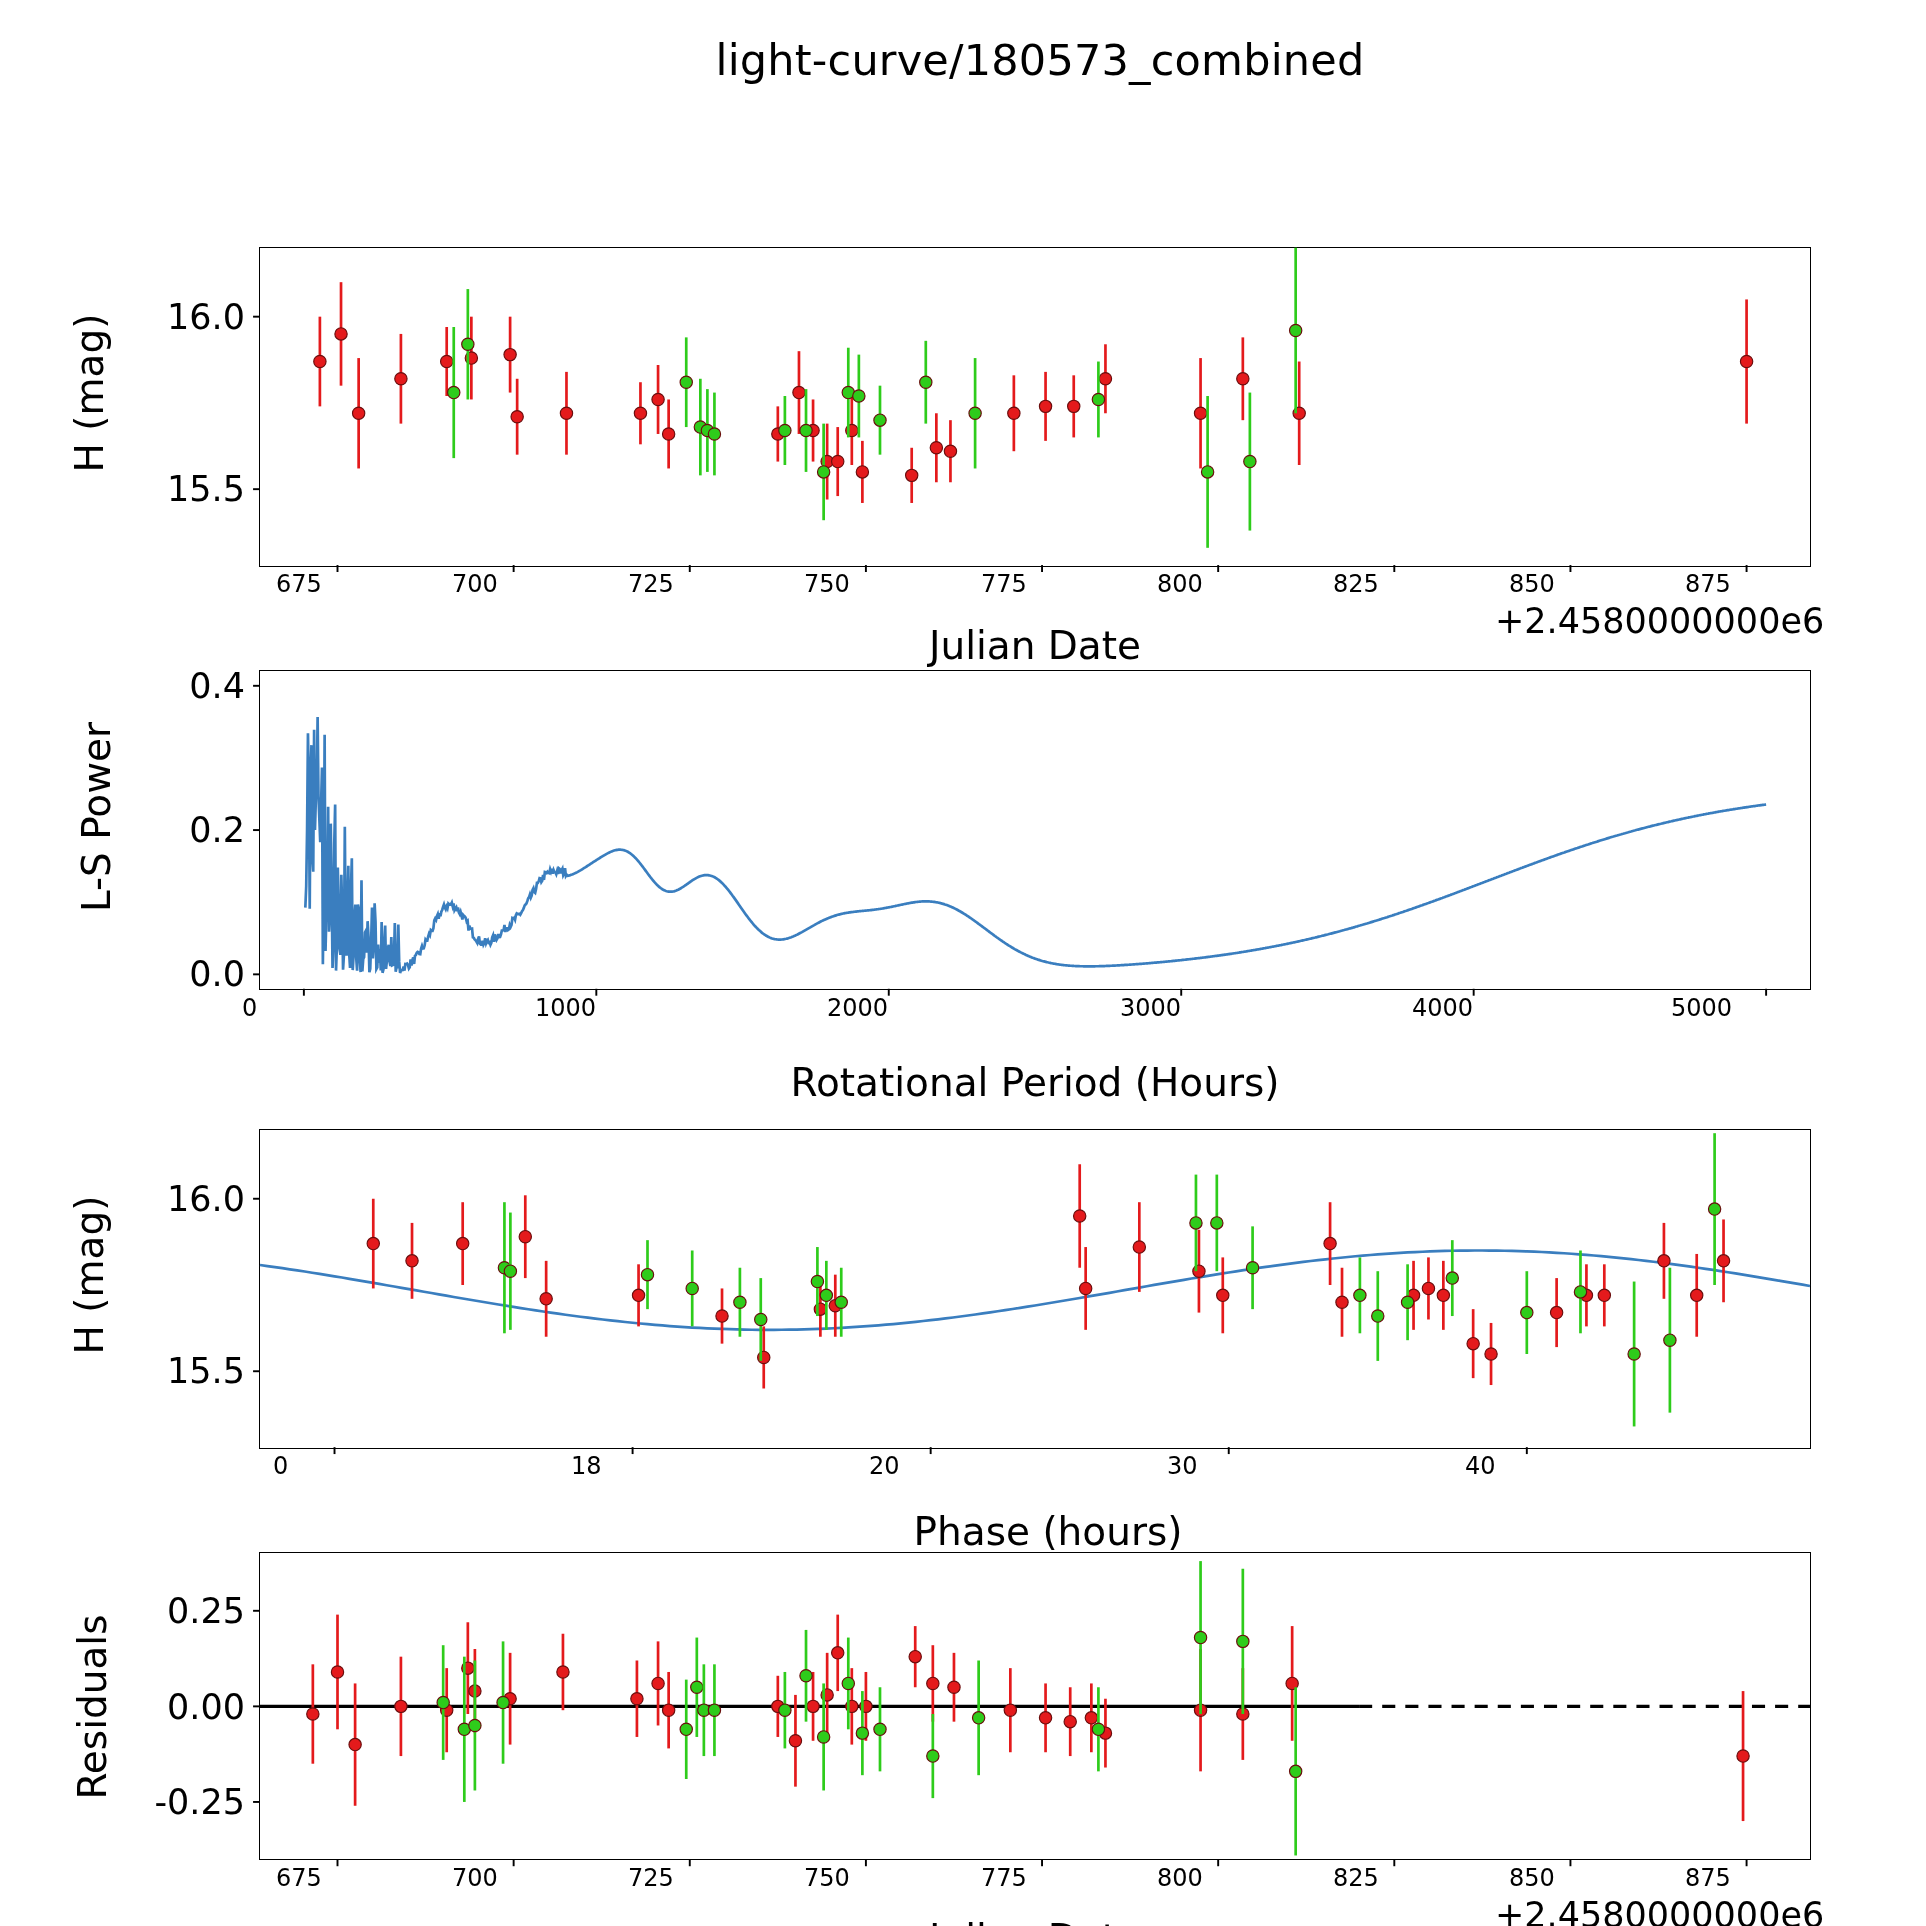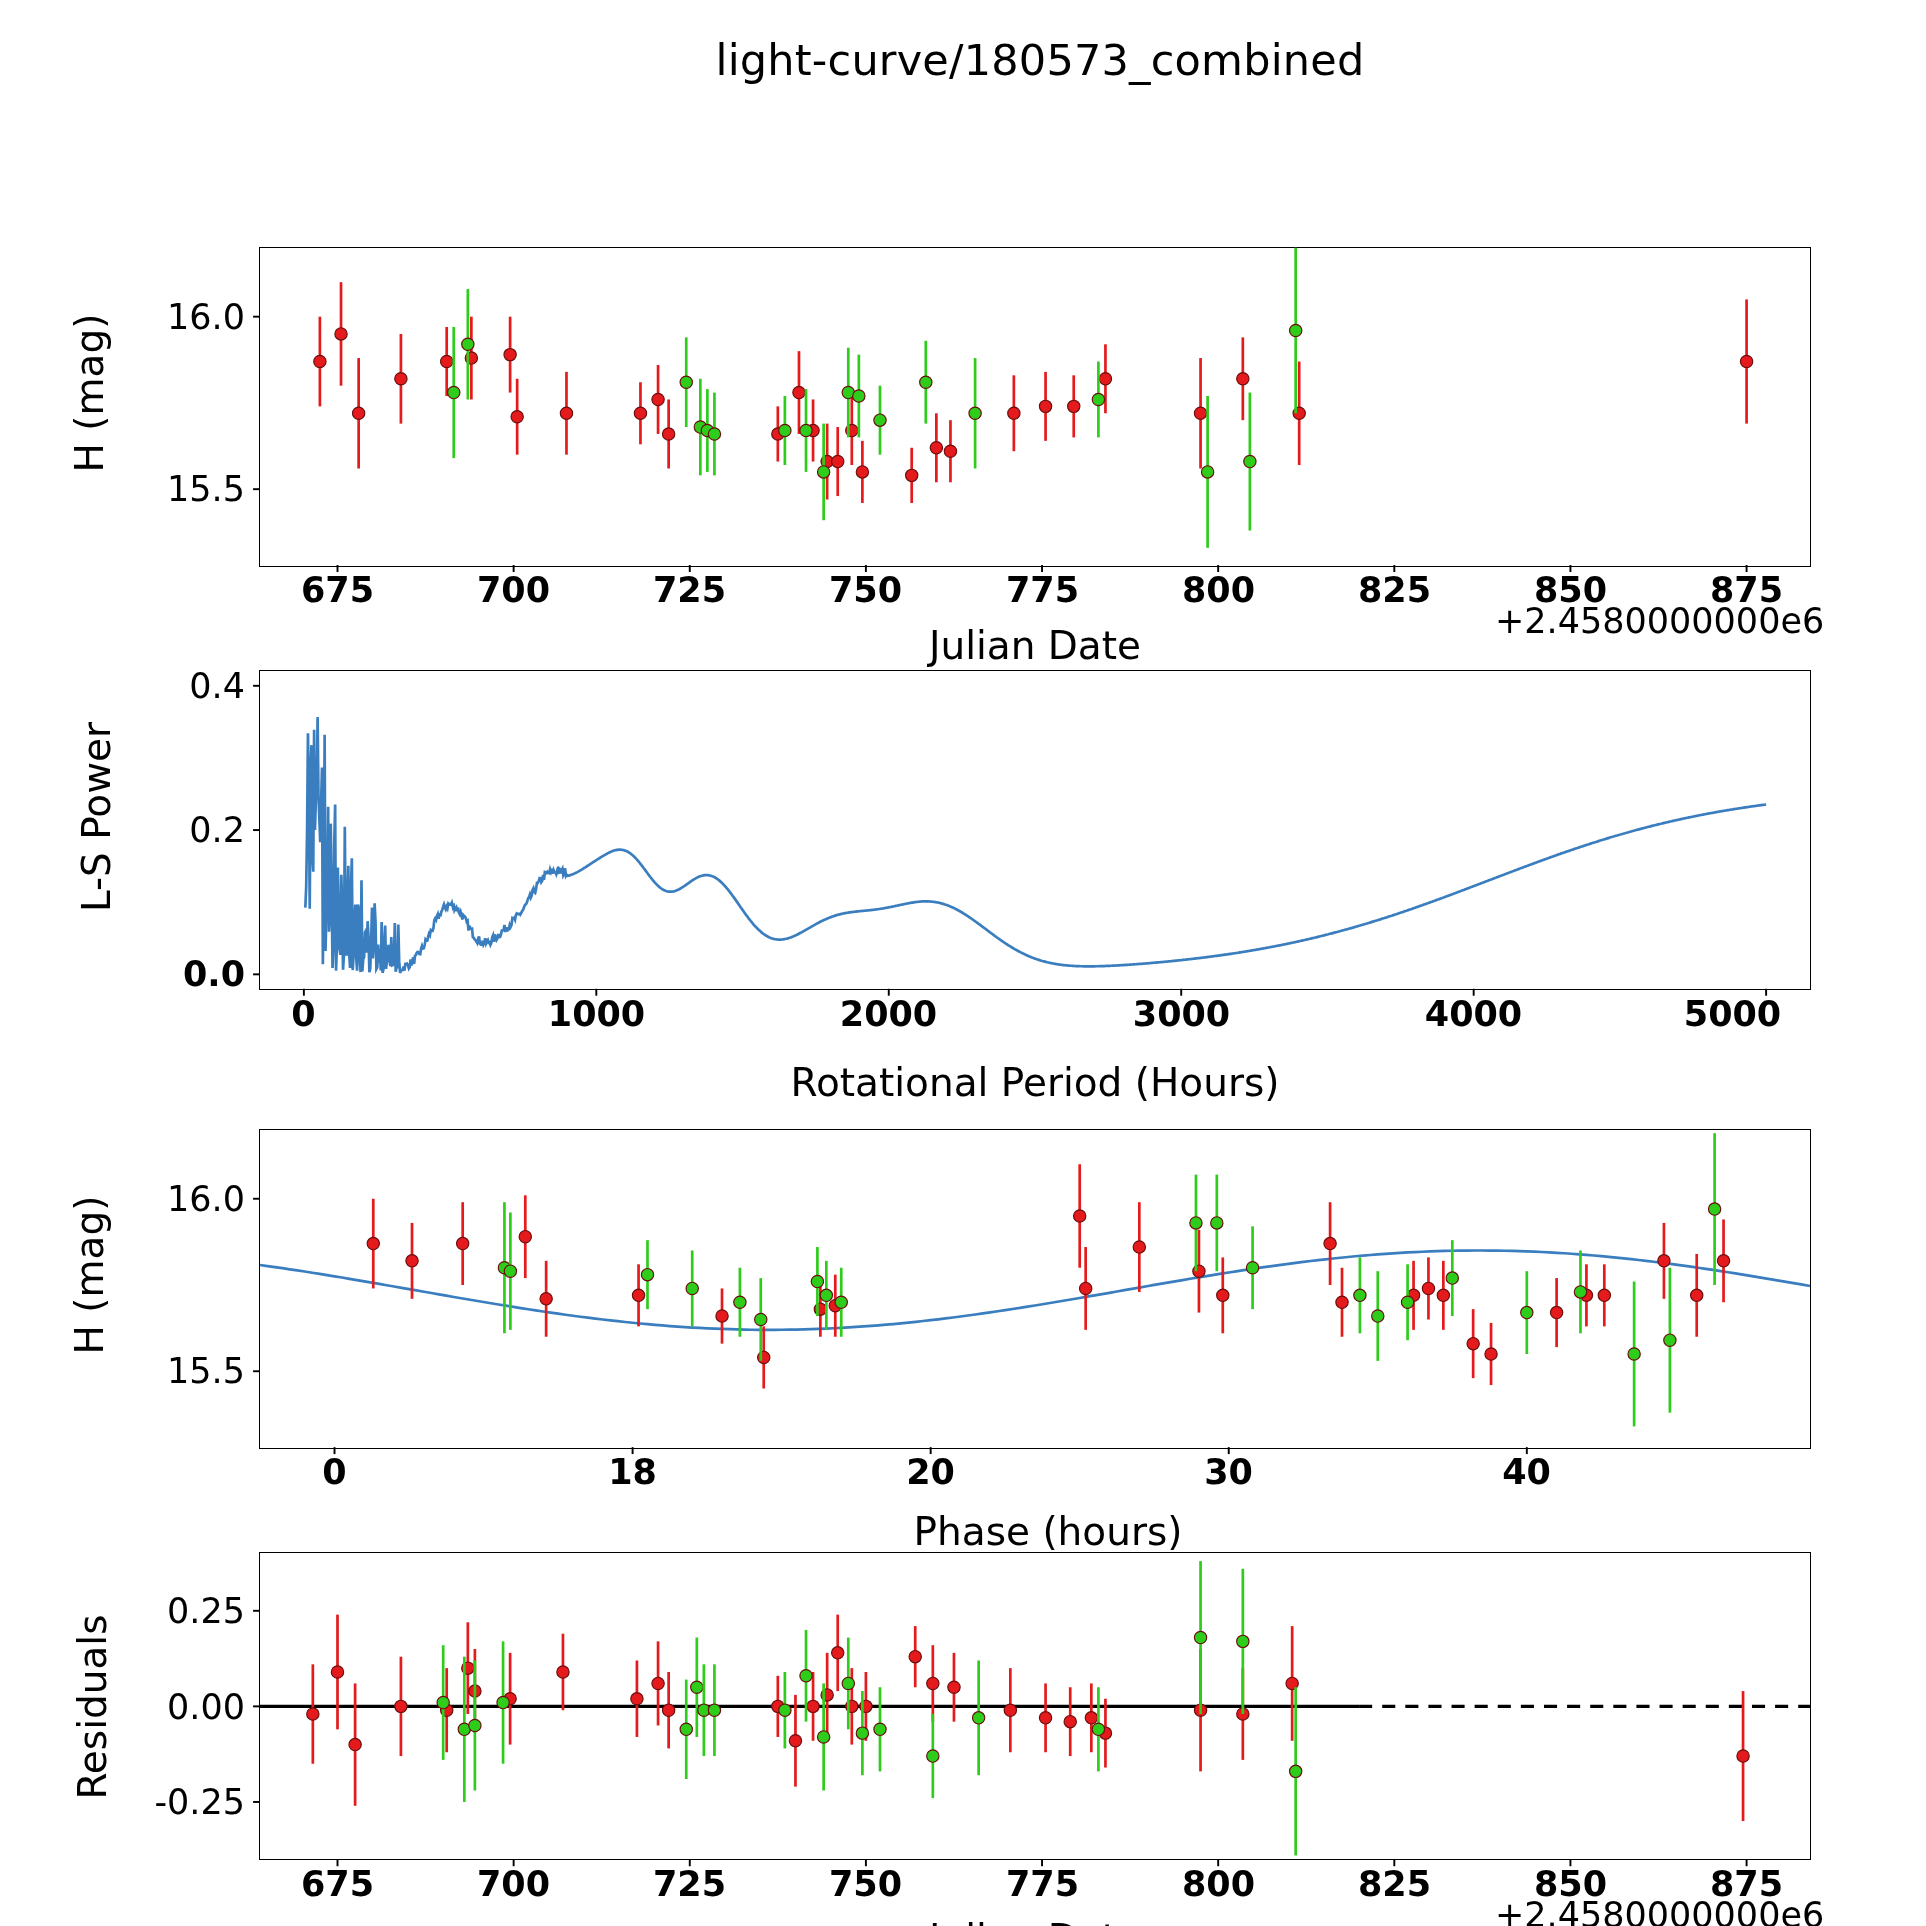--- a/index.html
+++ b/index.html
@@ -2,21 +2,21 @@
 <html style="font-size:6.2px"><head>
 <meta charset="utf-8">
 <style>
   html,body{margin:0;padding:0;background:#ffffff;}
   body{width:2080px;height:2080px;font-family:"DejaVu Sans",sans-serif;color:#000;}
   #root{position:relative;width:2080px;height:2080px;}
   .title{position:absolute;left:0;top:35px;width:2080px;text-align:center;font-size:43px;letter-spacing:0.2px;}
   .panel{position:absolute;box-sizing:border-box;border:1.9px solid #000;background:#fff;}
   .axlabel{position:absolute;font-size:39px;text-align:center;margin-top:28px;}
   .ylabel{position:absolute;font-size:39px;transform-origin:50% 50%;white-space:nowrap;}
-  .tick{position:absolute;font-size:35px;text-align:center;white-space:nowrap;font-weight:bold;}
+  .tick{position:absolute;font-size:24px;white-space:nowrap;}
   .tickl{position:absolute;font-size:35px;text-align:right;white-space:nowrap;}
   .offsetlbl{position:absolute;font-size:35px;white-space:nowrap;}
   .annot{position:absolute;font-size:39px;white-space:nowrap;}
   svg{position:absolute;left:0;top:0;overflow:visible;}
 </style>
 </head>
 <body>
 
 <div id="root">
 
@@ -696,21 +696,21 @@
       <div class="tickl" style="left:133px;top:297px;width:112px;">16.0</div>
       <div class="tickl" style="left:133px;top:469px;width:112px;">15.5</div>
       <div class="tick" style="left:242px;top:994px;width:123px;">0</div>
       <div class="tick" style="left:535px;top:994px;width:123px;">1000</div>
       <div class="tick" style="left:827px;top:994px;width:123px;">2000</div>
       <div class="tick" style="left:1120px;top:994px;width:123px;">3000</div>
       <div class="tick" style="left:1412px;top:994px;width:123px;">4000</div>
       <div class="tick" style="left:1671px;top:994px;width:123px;">5000</div>
       <div class="tickl" style="left:133px;top:666px;width:112px;">0.4</div>
       <div class="tickl" style="left:133px;top:810px;width:112px;">0.2</div>
-      <div class="tickl" style="left:133px;top:954px;width:112px;font-weight:bold;">0.0</div>
+      <div class="tickl" style="left:133px;top:954px;width:112px;">0.0</div>
       <div class="tick" style="left:273px;top:1452px;width:123px;">0</div>
       <div class="tick" style="left:571px;top:1452px;width:123px;">18</div>
       <div class="tick" style="left:869px;top:1452px;width:123px;">20</div>
       <div class="tick" style="left:1167px;top:1452px;width:123px;">30</div>
       <div class="tick" style="left:1465px;top:1452px;width:123px;">40</div>
       <div class="tickl" style="left:133px;top:1179px;width:112px;">16.0</div>
       <div class="tickl" style="left:133px;top:1351px;width:112px;">15.5</div>
       <div class="tick" style="left:276px;top:1864px;width:123px;">675</div>
       <div class="tick" style="left:452px;top:1864px;width:123px;">700</div>
       <div class="tick" style="left:628px;top:1864px;width:123px;">725</div>

